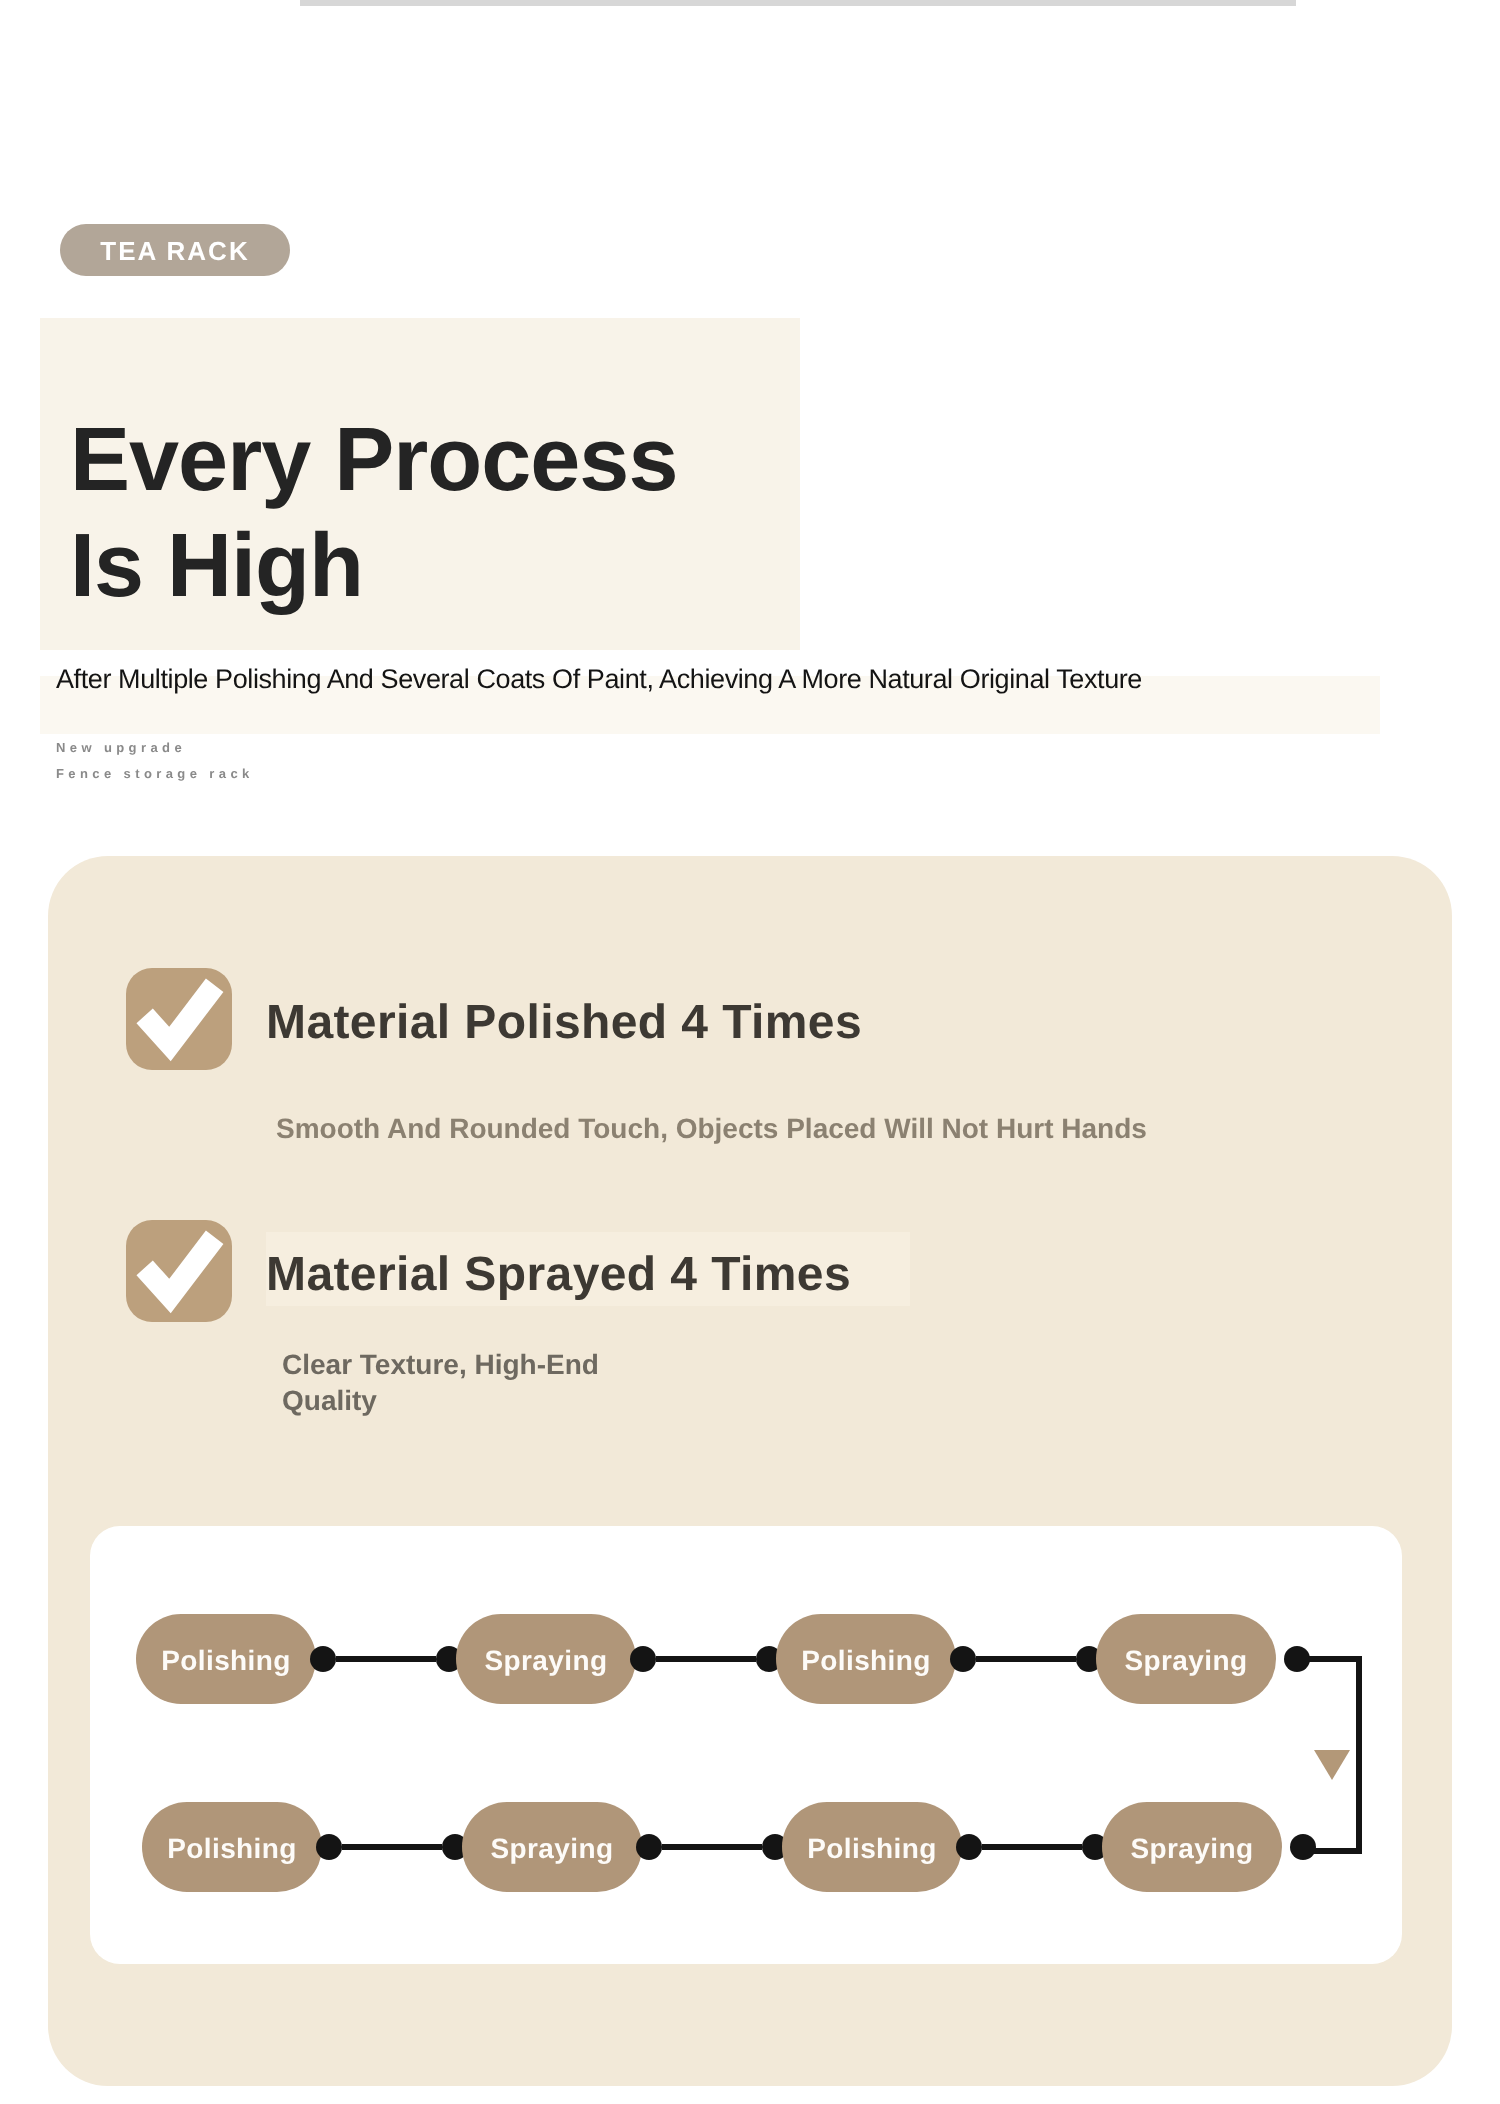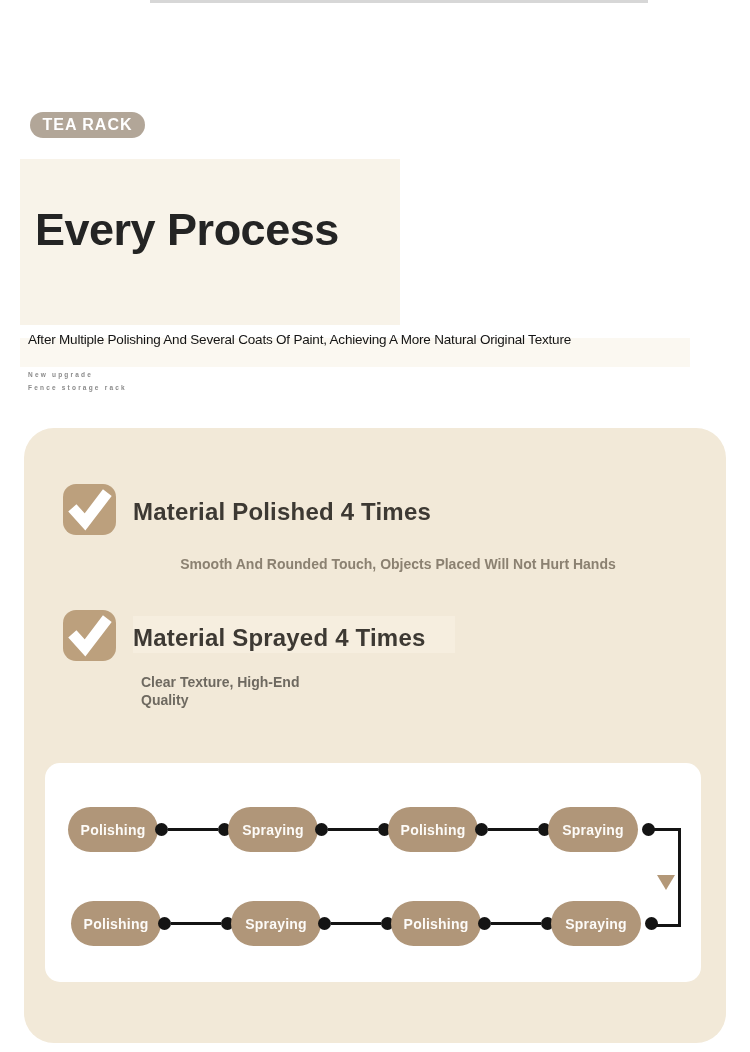--- a/index.html
+++ b/index.html
@@ -12,21 +12,21 @@
   }
   .abs { position:absolute; }
 
   
   .top-line { left:150px; top:0; width:498px; height:3px; background:#d7d7d7; }
 
   
   .badge {
     left:30px; top:112px; width:115px; height:26px;
     background:#b2a698; border-radius:13px;
-    color:#ffffff; font-weight:bold; font-size:16px; letter-spacing:1px;
+    color:#ffffff; font-weight:bold; font-size:13px; letter-spacing:1px;
     display:flex; align-items:center; justify-content:center;
   }
 
   
   .hero-block { left:20px; top:159px; width:380px; height:166px; background:#f8f3e9; }
   .hero-title {
     left:35px; top:163px; width:420px;
     font-size:45px; font-weight:bold; line-height:53px;
     color:#242424; letter-spacing:-0.5px;margin-top:40px;
   }
@@ -51,21 +51,21 @@
     width:53px; height:51px; border-radius:13px; background:#bca07d;
     display:flex; align-items:center; justify-content:center;
   }
   .icon1 { left:39px; top:56px; }
   .icon2 { left:39px; top:182px; }
   .feature-title { font-size:24px; font-weight:bold; color:#3d3933; letter-spacing:0.2px; }
   .title1 { left:109px; top:70px; }
   .title2 { left:109px; top:196px; }
   .title2-highlight { left:109px; top:188px; width:322px; height:37px; background:#f6eedf; }
   .feature-desc { font-size:14px; font-weight:bold; color:#8b8171; }
-  .desc1 { left:114px; top:128px; width:520px;text-align:center; }
+  .desc1 { left:114px; top:128px; width:520px; }
   .desc2 { left:117px; top:245px; width:190px; color:#6e6960; line-height:18px; }
 
   
   .flow-card {
     left:21px; top:335px; width:656px; height:219px;
     background:#ffffff; border-radius:15px;
   }
   .flow-row {
     position:absolute; height:45px; width:587px;
     display:flex; align-items:center;text-align:center;
@@ -100,20 +100,21 @@
 
 <div class="abs top-line"></div>
 
 <div class="abs badge">
   <span>TEA RACK</span>
 </div>
 
 <div class="abs hero-block"></div>
 <div class="abs hero-title">
   <div>Every Process</div>
+  <div>Is High</div>
 </div>
 
 <div class="abs subtitle-band"></div>
 <div class="abs subtitle">After Multiple Polishing And Several Coats Of Paint, Achieving A More Natural Original Texture</div>
 
 <div class="abs tagline">
   <div>New upgrade</div>
   <div>Fence storage rack</div>
 </div>
 

